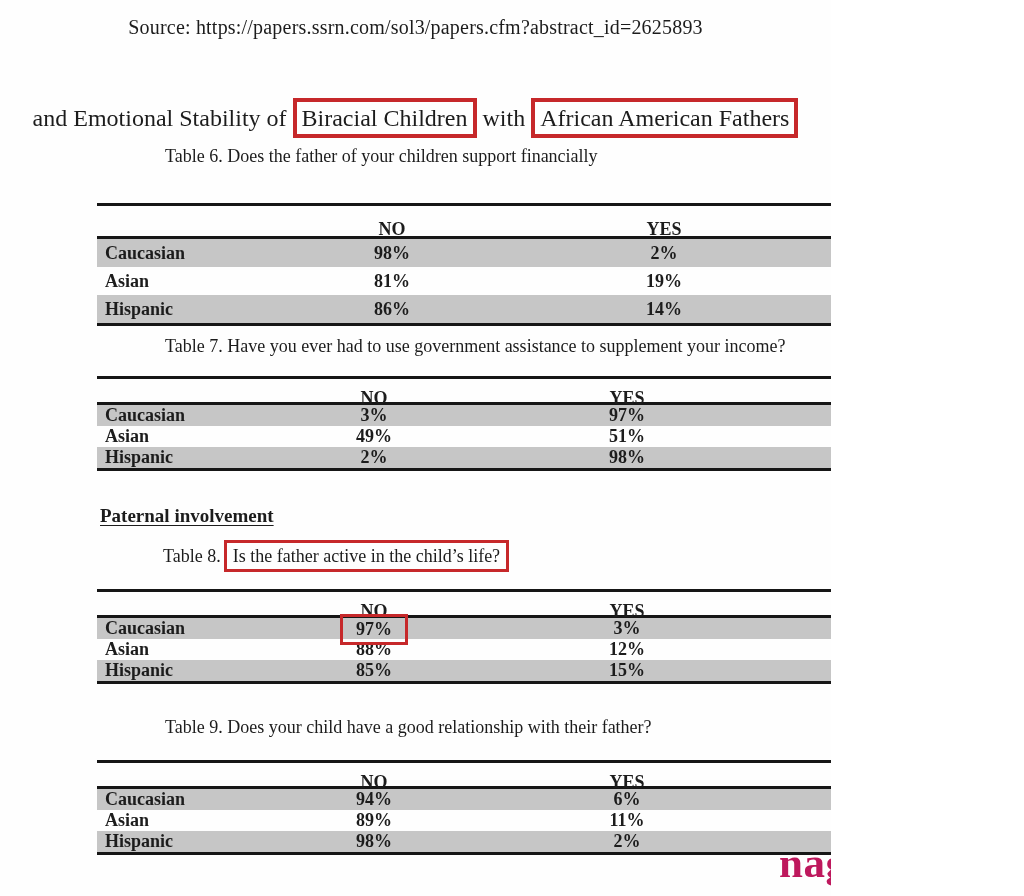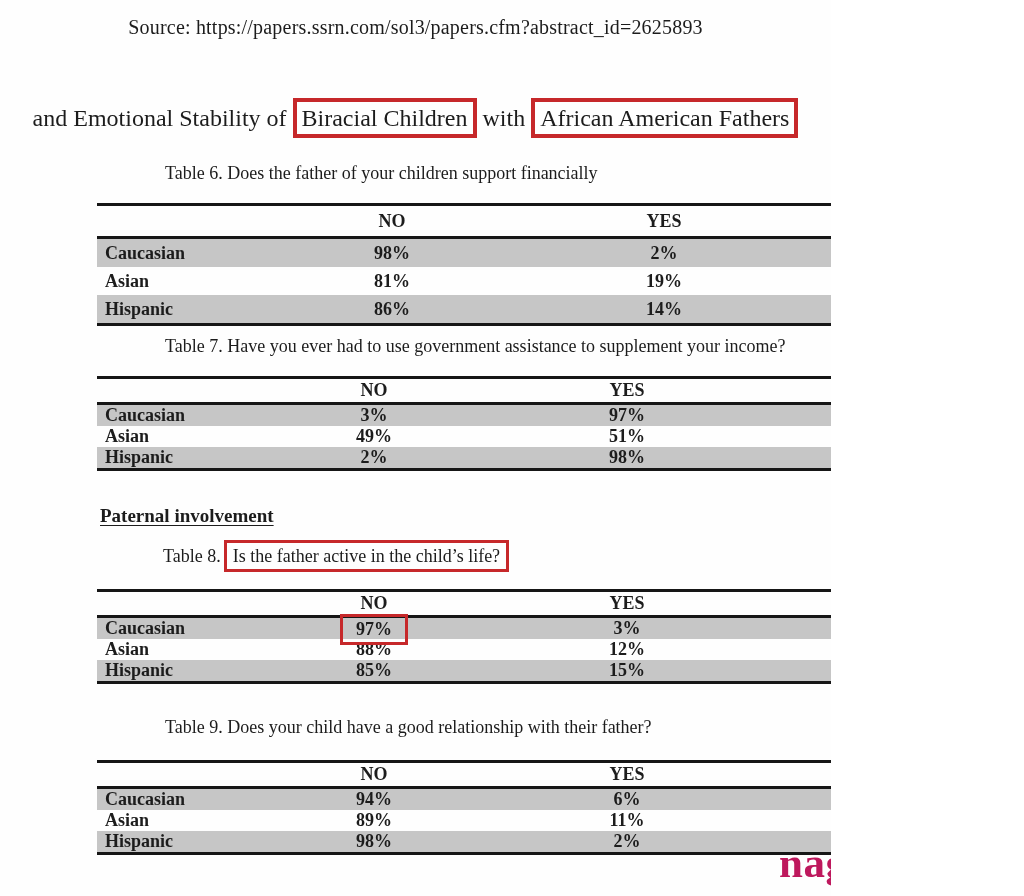--- a/index.html
+++ b/index.html
@@ -28,21 +28,21 @@
     position:absolute;left:100px;top:505px;font-size:19px;font-weight:bold;
     text-decoration:underline;text-underline-offset:3px;
   }
   .dtable{position:absolute;left:97px;width:801px;}
   .t6{--rowh:28px;--headh:30px;--nox:295px;--yesx:567px;}
   .tb{--rowh:21px;--headh:23px;--nox:277px;--yesx:530px;}
   .rule{height:3px;background:#161616;}
   .hrow{position:relative;height:var(--headh);font-weight:bold;font-size:18px;}
   .drow{position:relative;height:var(--rowh);font-weight:bold;font-size:18px;}
   .drow.shaded{background:#c6c6c6;}
-  .hrow span{position:absolute;line-height:var(--headh);}
+  .hrow span{position:absolute;line-height:var(--headh);margin-top:8px;}
   .drow span{position:absolute;line-height:var(--rowh);}
   .lbl{left:8px;}
   .cno{left:var(--nox);transform:translateX(-50%);}
   .cyes{left:var(--yesx);transform:translateX(-50%);}
   .boxed{
     border:3px solid #c6282a;padding:1px 13px;top:-4px;z-index:2;
     line-height:calc(var(--rowh) + 2px) !important;
   }
   .wm-patch{
     position:absolute;left:846px;top:833px;width:178px;height:30px;
@@ -56,21 +56,21 @@
 </style>
 </head>
 <body>
 
 <div class="page">
 
   <div class="source">Source: https://papers.ssrn.com/sol3/papers.cfm?abstract_id=2625893</div>
 
   <h1 class="title"><br><span>and Emotional Stability of </span><span class="redbox"><span>Biracial Children</span></span><span> with </span><span class="redbox"><span>African American Fathers</span></span></h1>
 
-  <div class="tcaption" style="left:165px;top:163px">Table 6. Does the father of your children support financially</div>
+  <div class="tcaption" style="left:165px;top:146px">Table 6. Does the father of your children support financially</div>
   <div class="dtable t6" style="top:203px">
     <div class="rule"></div>
     <div class="hrow">
       <span class="cno">NO</span>
       <span class="cyes">YES</span>
     </div>
     <div class="rule"></div>
     <div class="drow shaded">
       <span class="lbl">Caucasian</span>
       <span class="cno">98%</span>

